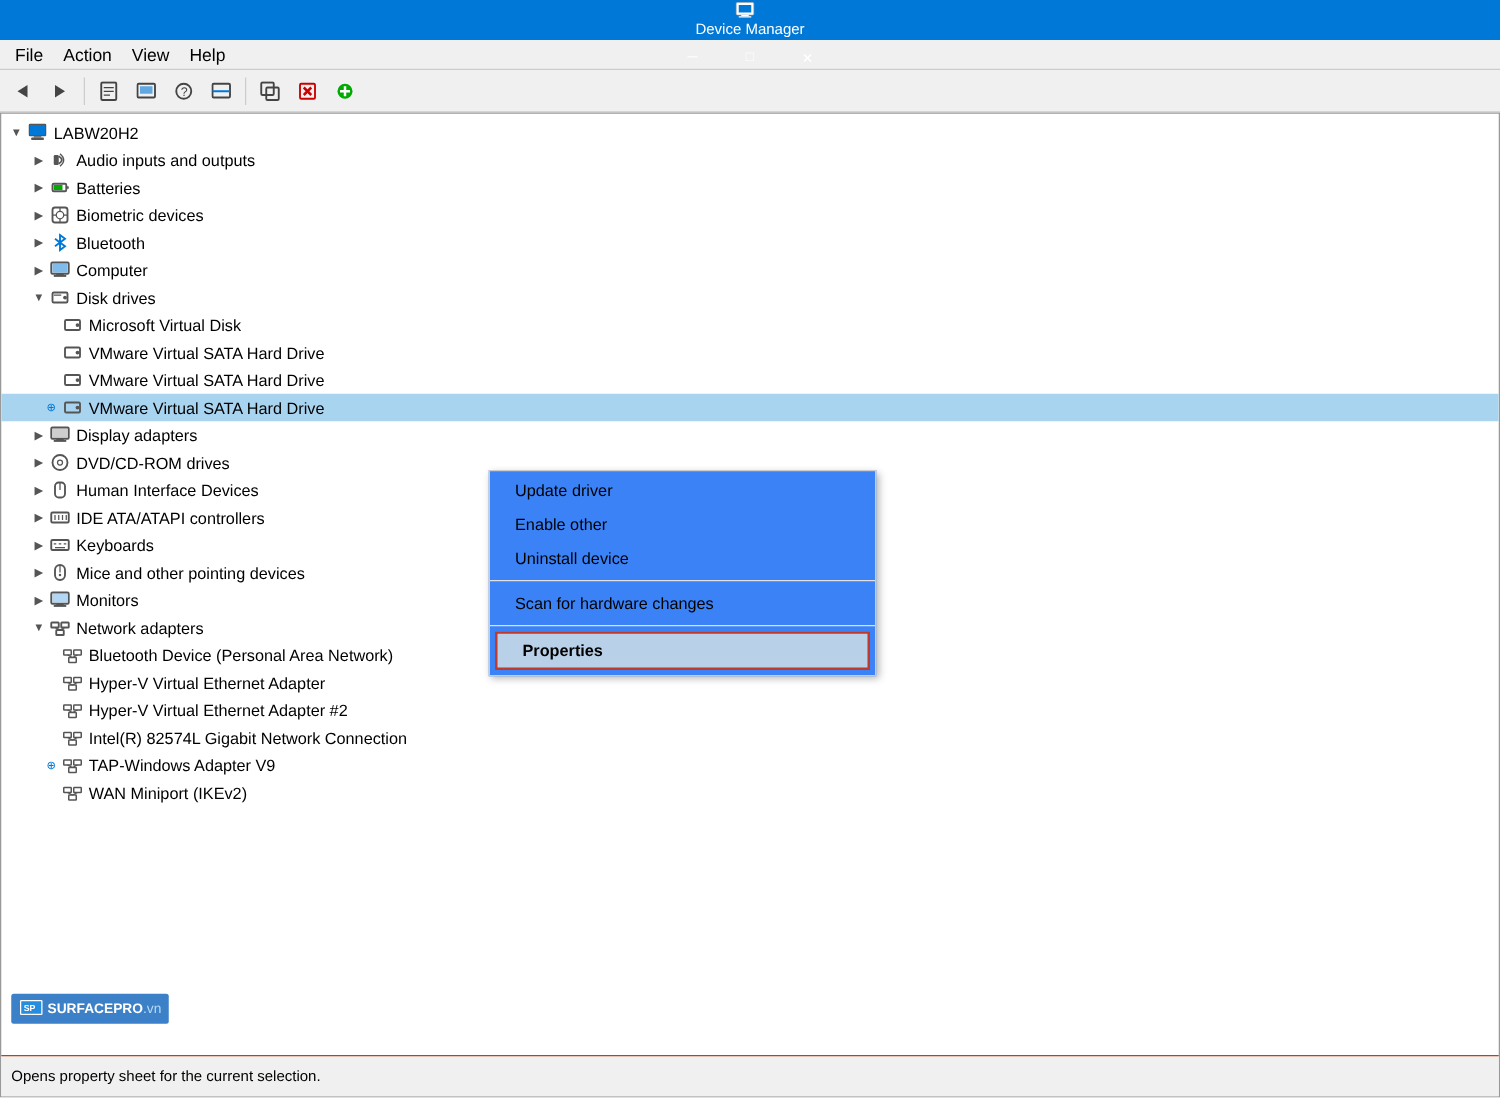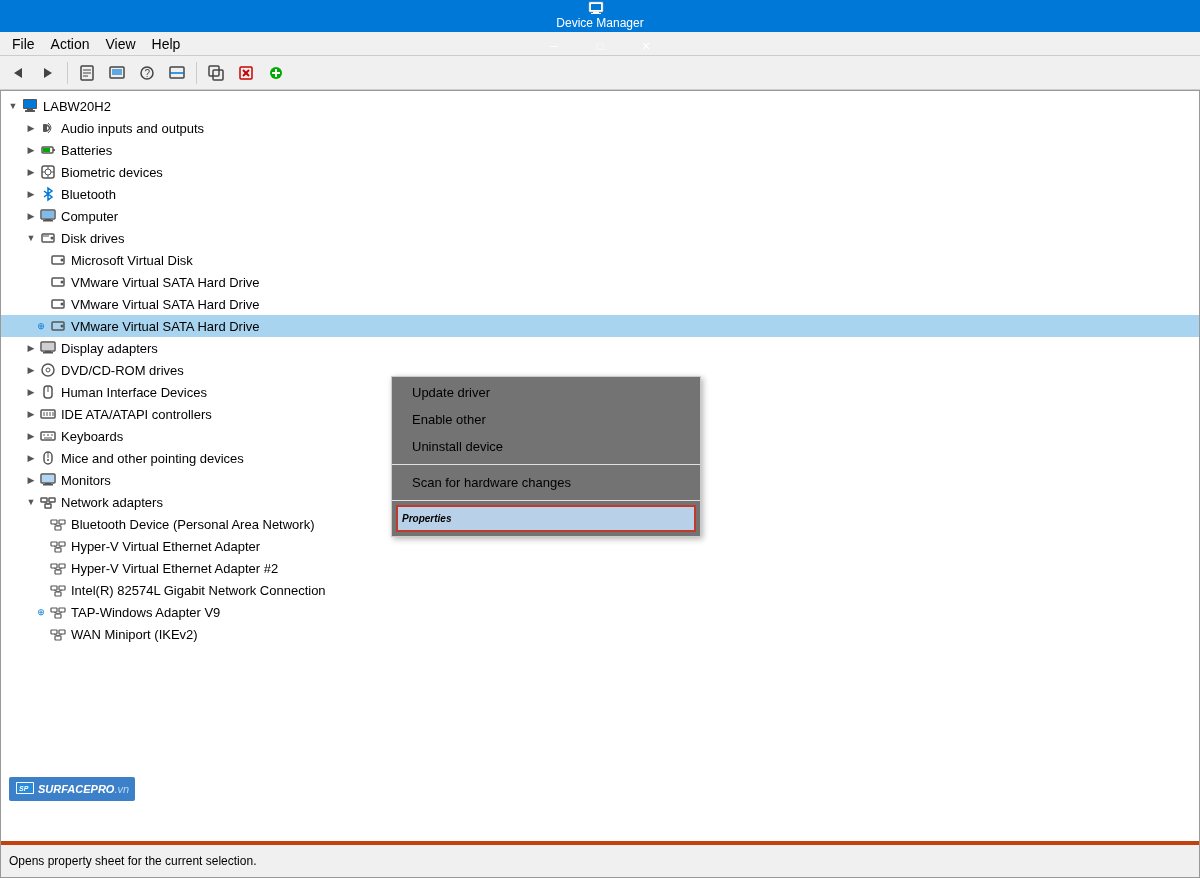--- a/index.html
+++ b/index.html
@@ -105,21 +105,21 @@
       flex: 1;
       overflow-y: auto;
       overflow-x: hidden;
       padding: 4px 0;
       position: relative;
     }
 
     
     .status-bar {
       background: #f0f0f0;
-      border-top: 4px solid #c2410c;
+      border-top: 1px solid #c2410c;
       height: 24px;
       display: flex;
       align-items: center;
       padding: 16px 8px;
       font-size: 12px;
       justify-content: flex-end;
     }
     .status-section {
       flex: 1;
     }
@@ -163,62 +163,60 @@
     .tree-label {
       font-size: 13px;
     }
 
     
     .context-menu {
       position: absolute;
       left: 390px;
       top: 285px;
       width: 310px;
-      background: #737373;
+      background: #3b82f6;
       border: 1px solid #ccc;
       box-shadow: 2px 2px 6px rgba(0,0,0,0.3);
       z-index: 100;
       padding: 2px 0;
     }
     .ctx-item {
       padding: 6px 20px;
       cursor: pointer;
       font-size: 13px;
     }
     .ctx-separator {
       height: 1px;
       background: #e0e0e0;
       margin: 4px 0;
     }
     .ctx-item.properties-item {
-      padding: 6px 4px;
+      padding: 6px 20px;
       cursor: pointer;
-      font-size: 10px;
+      font-size: 13px;
       font-weight: bold;
       background: #b8d0e8;
       border: 2px solid #c0392b;
       margin: 2px 4px;
-      font-style: italic;
     }
 
     
     .tree-area::-webkit-scrollbar { width: 17px; }
     .tree-area::-webkit-scrollbar-track { background: #f0f0f0; }
     .tree-area::-webkit-scrollbar-thumb { background: #c0c0c0; border: 3px solid #f0f0f0; }
 
     
     .watermark {
       position: absolute;
-      bottom: 40px;
+      bottom: 25px;
       left: 8px;
       display: flex;
       gap: 4px;
       opacity: 0.85;
       z-index: 200;
-      font-style: italic;
     }
 
     
     .indent-0 { padding-left: 4px; }
     .indent-1 { padding-left: 22px; }
     .indent-2 { padding-left: 32px; }
   </style>
 </head>
 <body>
 

